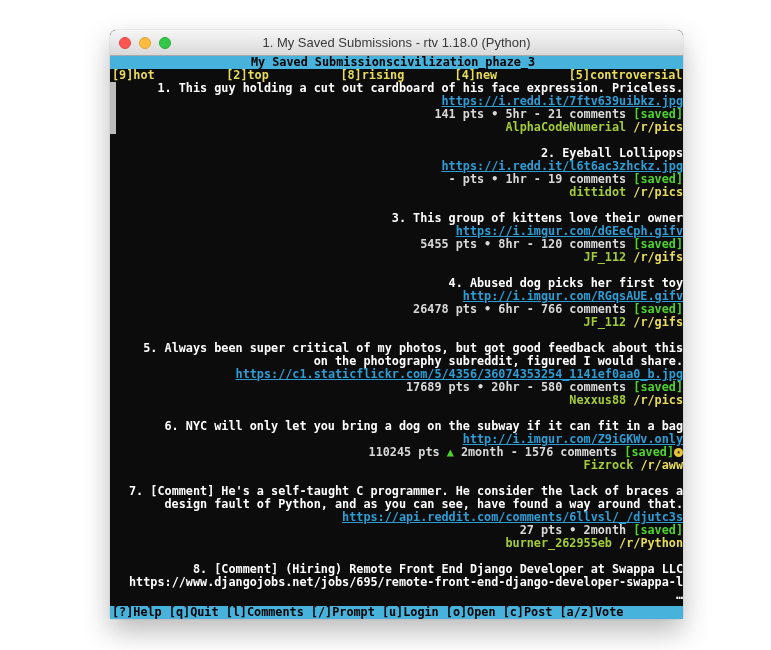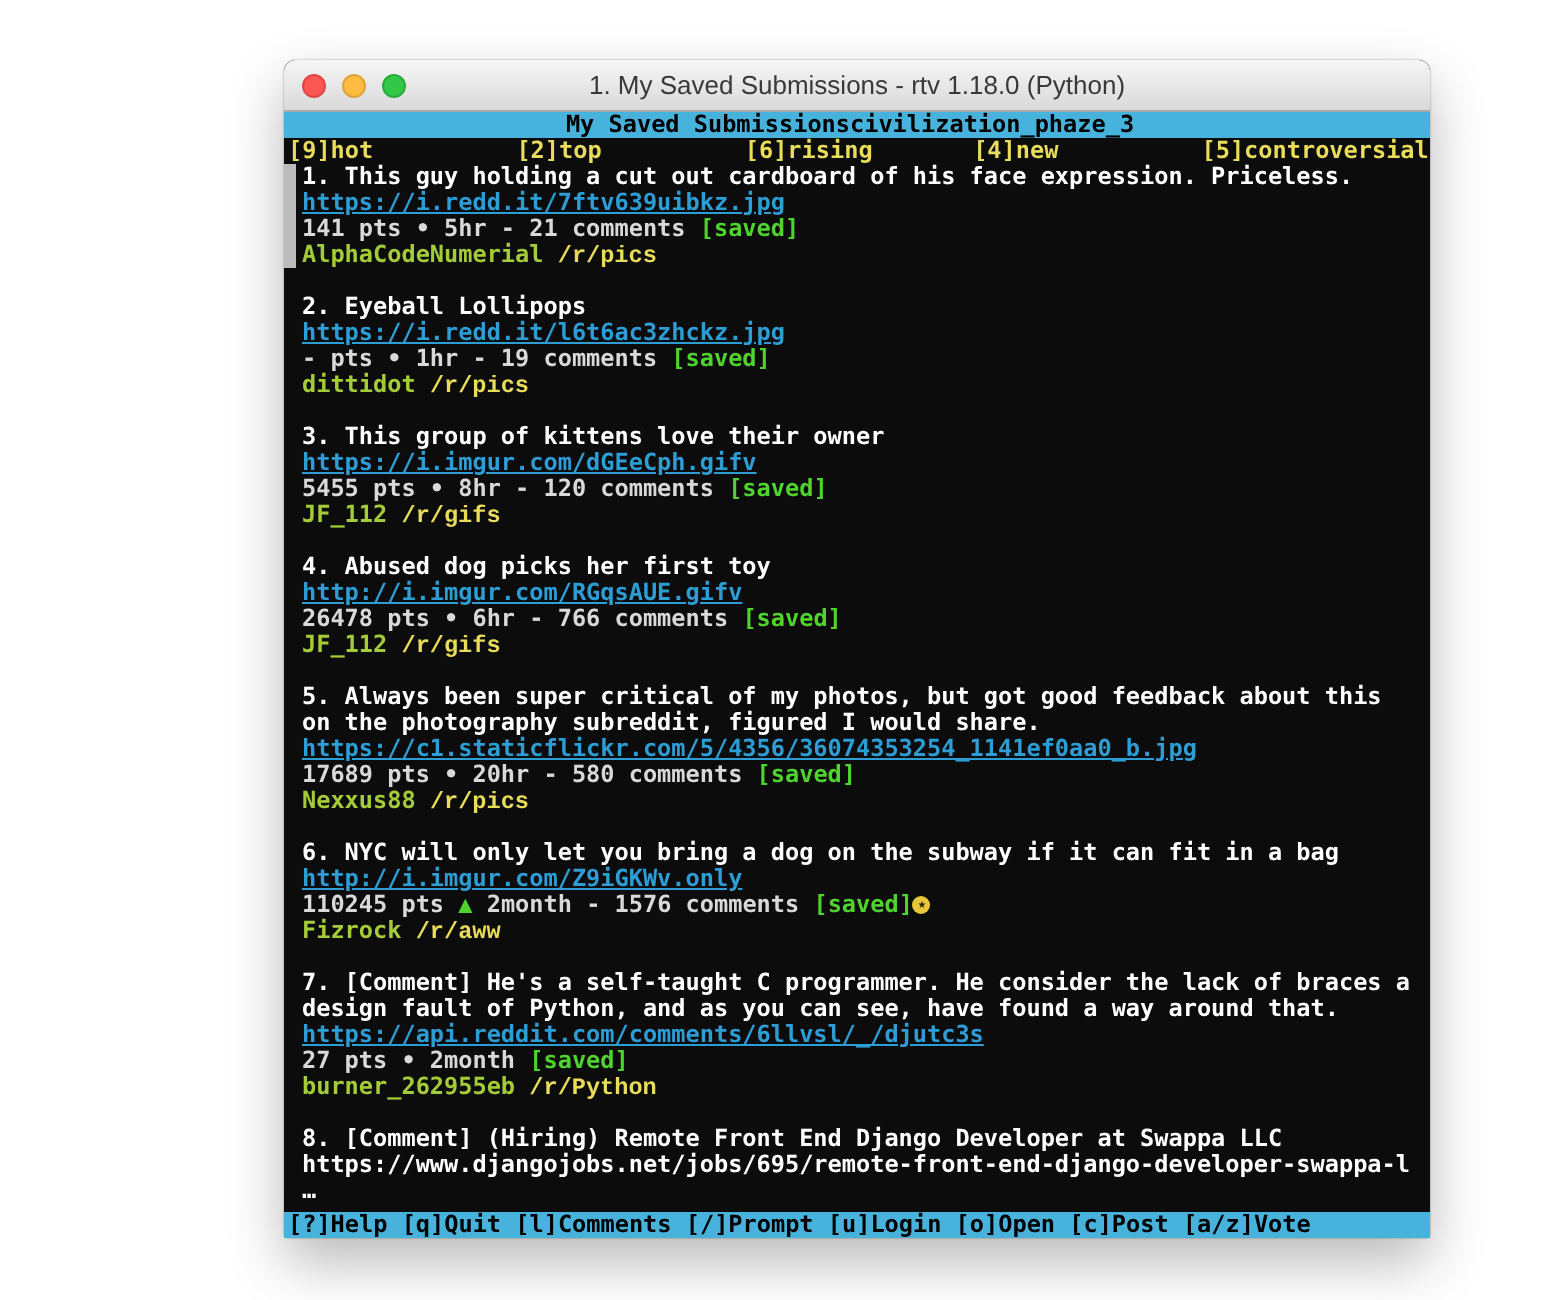--- a/index.html
+++ b/index.html
@@ -5,55 +5,54 @@
   html,body{margin:0;padding:0;}
   body{
     width:771px;height:650px;background:#ffffff;position:relative;overflow:hidden;
     font-family:"Liberation Sans",sans-serif;
   }
   .window{
     position:absolute;left:110px;top:30px;width:573px;
     border-radius:6px 6px 2px 2px;
     box-shadow:0 12px 28px rgba(0,0,0,.28), 0 0 1px rgba(0,0,0,.45);
     background:#0c0c0c;
-    margin-left:32px;
   }
   .titlebar{
     height:25px;background:linear-gradient(#f6f6f6,#d9d9d9);
     border-bottom:1px solid #a9a9a9;border-radius:6px 6px 0 0;
     position:relative;display:flex;align-items:center;justify-content:center;
   }
   .tl-group{position:absolute;left:9px;top:7px;display:flex;gap:8px;}
   .tl{width:12px;height:12px;border-radius:50%;box-sizing:border-box;}
   .tl.red{background:var(--tl_red,#fc5753);border:1px solid #df4744;}
   .tl.yellow{background:var(--tl_yellow,#fdbc40);border:1px solid #dfa338;}
   .tl.green{background:var(--tl_green,#33c748);border:1px solid #2aab3c;}
   .title-text{font-size:13px;color:#393939;}
 
   .terminal{
     width:573px;height:563px;background:#0c0c0c;overflow:hidden;
     font-family:"DejaVu Sans Mono",monospace;font-weight:bold;
     font-size:11.8px;line-height:13px;color:#d9d9d9;
     display:flex;flex-direction:column;
   }
-  .line{height:13px;white-space:pre;overflow:hidden;padding-left:9px;}
+  .line{height:13px;white-space:pre;overflow:hidden;padding-left:9px;text-align:right;}
   .bar{
     height:13px;background:var(--cyan,#47b2dc);color:#000;
     display:flex;justify-content:center;padding:0 9px 0 2px;white-space:pre;
   }
   .menu{display:flex;height:13px;color:var(--yellow,#e8dc5a);padding-left:2px;white-space:pre;}
   .menu span{width:114.2px;flex:none;}
   .menu span:last-child{flex:1;}
   .item{position:relative;}
   .cursor{position:absolute;left:0;top:0;width:6px;height:100%;background:#bcbcbc;}
   .title-line{color:#ffffff;}
   .link{color:var(--link,#2d9dd6);text-decoration:underline;}
   .st-saved,.st-arrow{color:var(--saved,#4fd32e);}
   .author{color:var(--author,#a3cc38);}
-  .sub{color:var(--yellow,#e8dc5a);font-family:Liberation Mono, monospace;}
+  .sub{color:var(--yellow,#e8dc5a);}
   .gild{
     display:inline-block;width:9px;height:9px;border-radius:50%;
     background:var(--gold,#e9c73b);vertical-align:-1px;position:relative;
   }
   .gild::after{
     content:"★";position:absolute;left:0;top:0;width:9px;height:9px;
     font-size:7px;line-height:9px;color:#2b2408;text-align:center;
   }
   .blank{height:13px;}
   .spacer{flex:1;}
@@ -76,21 +75,21 @@
   </div>
 
   <div class="terminal">
     <div class="bar">
       <span>My Saved Submissions</span>
       <span>civilization_phaze_3</span>
     </div>
     <div class="menu">
       <span>[9]hot</span>
       <span>[2]top</span>
-      <span>[6]rising</span>
+      <span>[8]rising</span>
       <span>[4]new</span>
       <span>[5]controversial</span>
     </div>
 
     <div id="items">
         <div class="item selected">
           <div class="cursor"></div>
           <div class="line title-line">1. This guy holding a cut out cardboard of his face expression. Priceless.</div>
           <div class="line"><span class="link">https://i.redd.it/7ftv639uibkz.jpg</span></div>
           <div class="line"><span class="st-plain">141 pts • 5hr - 21 comments </span><span class="st-saved">[saved]</span></div>

